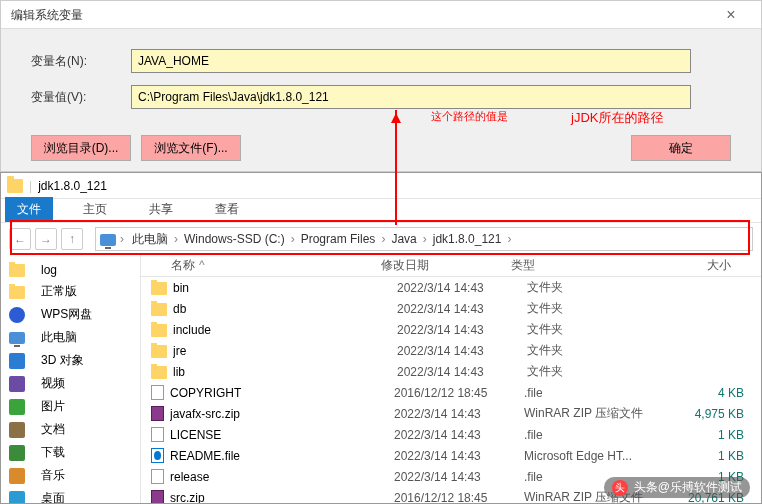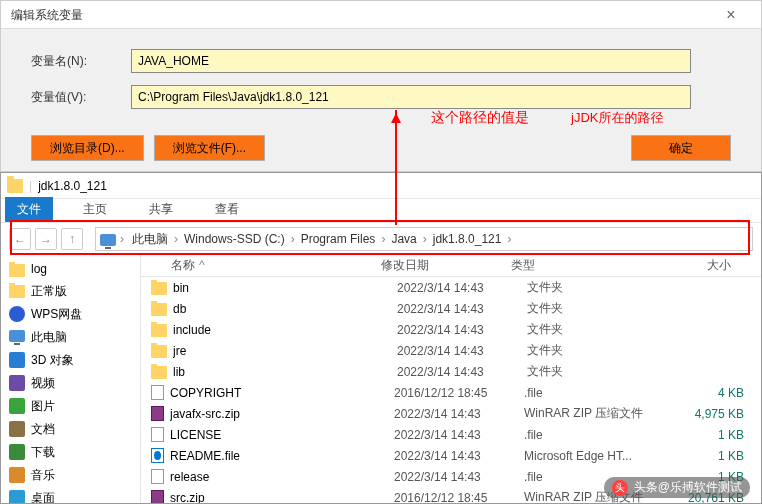--- a/index.html
+++ b/index.html
@@ -4,41 +4,41 @@
 <style>
 *{box-sizing:border-box;margin:0;padding:0;font-family:"Microsoft YaHei","Segoe UI",sans-serif;font-size:12px}
 body{background:#f0f0f0;width:762px;height:504px;overflow:hidden;position:relative}
 .dialog{background:#f0f0f0;border:1px solid #ccc;width:762px;height:172px;position:relative}
 .dlg-title{background:#fff;border-bottom:1px solid #ddd;height:28px;line-height:28px;padding:0 10px;color:#333;display:flex;justify-content:space-between;align-items:center}
 .dlg-close{width:40px;height:28px;text-align:center;font-size:16px;color:#666;cursor:pointer}
 .dlg-body{padding:20px 30px}
 .row{display:flex;align-items:center;margin-bottom:12px}
 .row label{width:100px;color:#333}
 .row input{flex:0 0 560px;height:24px;border:1px solid #888;padding:0 6px;background:#fef9c3}
-.hint1{position:absolute;left:430px;top:108px;color:#f00;font-size:14px}
+.hint1{position:absolute;left:430px;top:108px;color:#f00;font-size:11px}
 .hint2{position:absolute;left:570px;top:108px;color:#f00;font-size:13px}
 .dlg-btns{display:flex;gap:10px;padding:0 30px;position:absolute;bottom:10px;width:100%}
 .dlg-btns .spacer{flex:1}
-.btn{height:26px;min-width:100px;background:#f97316;border:1px solid #adadad;cursor:pointer;padding:0 18px}
+.btn{height:26px;min-width:100px;background:#fca5a5;border:1px solid #adadad;cursor:pointer;padding:0 5px}
 .explorer{position:absolute;top:172px;left:0;width:762px;height:332px;background:#fff;border:1px solid #999}
 .exp-title{height:26px;background:#fff;border-bottom:1px solid #e5e5e5;display:flex;align-items:center;gap:6px;padding:0 6px}
 .folder-ico{width:16px;height:14px;background:#ffd466;border-radius:1px;position:relative;display:inline-block}
 .folder-ico::before{content:"";position:absolute;top:-3px;left:0;width:7px;height:3px;background:#ffd466;border-radius:1px 1px 0 0}
 .exp-tabs{height:24px;display:flex;align-items:end;border-bottom:1px solid #e5e5e5;padding-left:4px;gap:18px}
 .tab{padding:4px 12px;color:#444;cursor:pointer}
 .tab.active{background:#1979ca;color:#fff}
 .redbox{position:absolute;top:220px;left:10px;width:740px;height:35px;border:2px solid #f00;z-index:5;pointer-events:none}
 .nav{height:32px;display:flex;align-items:center;padding:0 8px;gap:4px}
 .nav-arrow{width:22px;height:22px;border:1px solid #ccc;border-radius:2px;display:flex;align-items:center;justify-content:center;color:#888;cursor:pointer}
 .crumb-bar{flex:1;height:24px;border:1px solid #ccc;display:flex;align-items:center;padding:0 4px;margin-left:8px;gap:2px}
 .crumb{padding:0 4px;color:#333;cursor:pointer;white-space:nowrap}
 .chev{color:#888;padding:0 2px}
 .exp-body{display:flex;height:calc(100% - 82px)}
 .sidebar{width:140px;border-right:1px solid #e5e5e5;overflow:hidden;padding:4px 0}
-.side-item{display:flex;align-items:flex-start;gap:6px;padding:3px 8px;cursor:pointer;white-space:nowrap}
+.side-item{display:flex;align-items:center;gap:16px;padding:3px 8px;cursor:pointer;white-space:nowrap}
 .ico{width:16px;height:16px;display:inline-block;flex-shrink:0}
 .ico-folder{background:#ffd466;border-radius:1px;height:13px;margin-top:2px;position:relative}
 .ico-folder::before{content:"";position:absolute;top:-2px;left:0;width:6px;height:2px;background:#ffd466}
 .ico-pc{background:#4a90d9;border-radius:2px;height:12px;position:relative;margin-top:1px}
 .ico-pc::after{content:"";position:absolute;bottom:-3px;left:5px;width:6px;height:2px;background:#666}
 .ico-3d{background:#2b7cd3;border-radius:2px}
 .ico-video{background:#6b4ba3;border-radius:2px}
 .ico-pic{background:#3ba33b;border-radius:2px}
 .ico-doc{background:#8b6f47;border-radius:2px}
 .ico-dl{background:#3b8b3b;border-radius:2px;position:relative}

